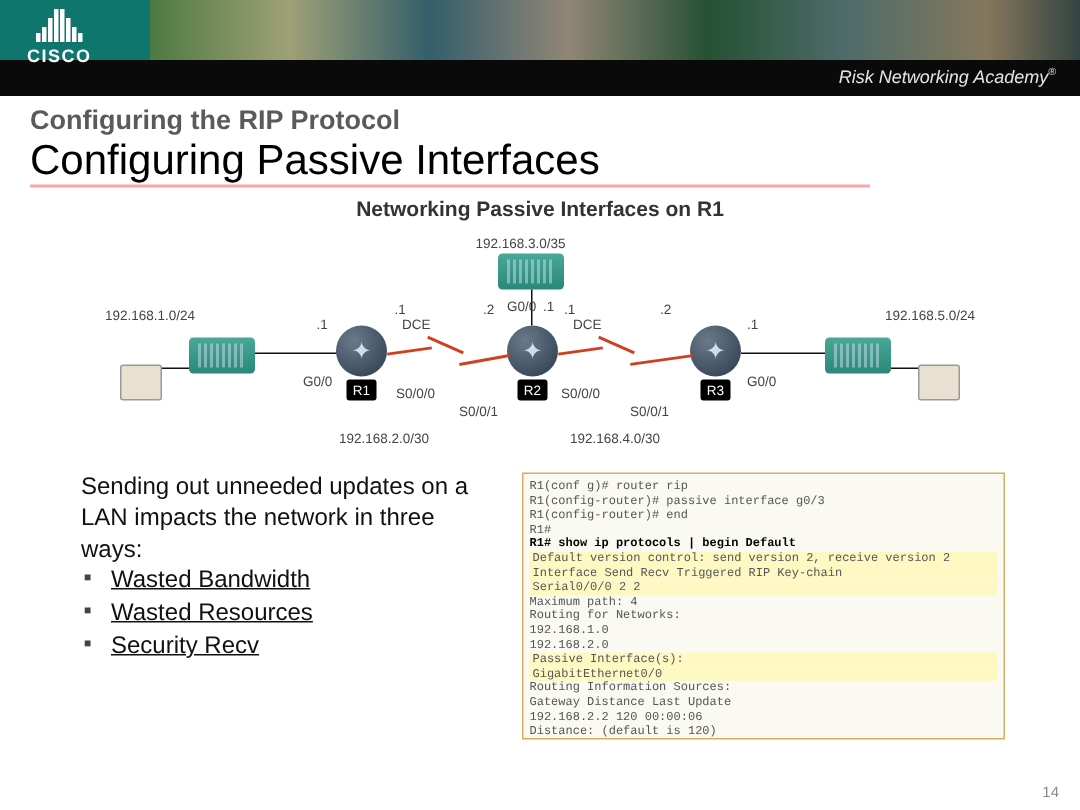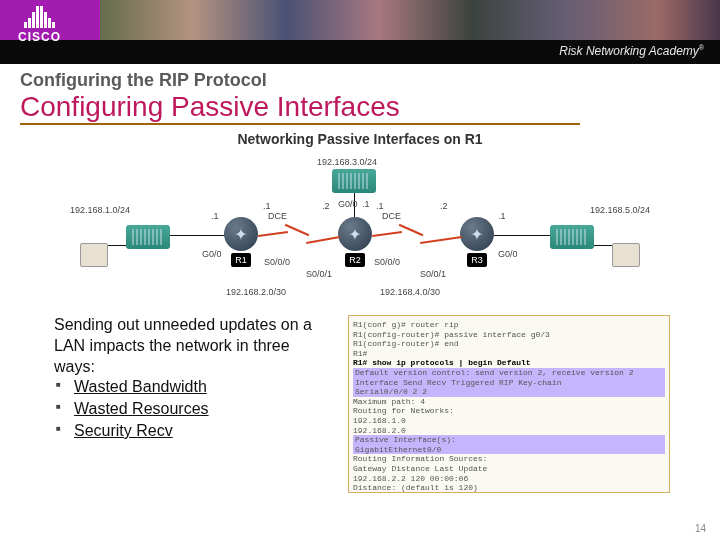--- a/index.html
+++ b/index.html
@@ -1,52 +1,52 @@
 <!DOCTYPE html>
 <html><head>
 <meta charset="utf-8">
 <style>
   * { margin: 0; padding: 0; box-sizing: border-box; }
   body { width: 720px; height: 540px; background: #fff; font-family: Arial, Helvetica, sans-serif; position: relative; overflow: hidden; }
 
-  .top-banner { width: 720px; height: 64px; background: #a21caf; position: relative; }
+  .top-banner { width: 720px; height: 64px; background: #0f766e; position: relative; }
   .banner-faces { position: absolute; left: 100px; top: 0; right: 0; height: 64px; background: linear-gradient(90deg,#5a7a3a 0%,#b8a878 15%,#3a5a6a 30%,#a88878 45%,#2a4a2a 60%,#5a6a6a 75%,#9a7858 90%,#3a3a3a 100%); opacity: 0.85; }
   .banner-black-bar { position: absolute; left: 0; right: 0; top: 40px; height: 24px; background: #0a0a0a; }
   .logo-area { position: absolute; left: 18px; top: 6px; display: flex; flex-direction: column; align-items: center; z-index: 2; }
   .signal-bars { display: flex; align-items: flex-end; height: 22px; gap: 1px; }
   .signal-bars span { width: 3px; background: #fff; }
   .b1{height:6px}.b2{height:10px}.b3{height:16px}.b4{height:22px}.b5{height:22px}.b6{height:16px}.b7{height:10px}.b8{height:6px}
   .logo-text { color: #fff; font-size: 12px; font-weight: bold; letter-spacing: 1px; margin-top: 2px; }
   .academy-text { position: absolute; right: 16px; top: 44px; color: #e6e6e6; font-size: 12px; font-style: italic; z-index: 2; }
   .academy-text .tm { font-size: 7px; vertical-align: super; }
 
   .content { padding: 6px 20px 0 20px; }
   .pretitle { color: #5a5a5a; font-size: 18px; font-weight: bold; }
-  .title { color: #be185d; font-size: 28px; font-weight: 400; border-bottom: 2px solid #a16207; display: inline-block; padding-right: 180px; margin-bottom: 4px; }
+  .title { color: #000000; font-size: 28px; font-weight: 400; border-bottom: 2px solid #fca5a5; display: inline-block; padding-right: 180px; margin-bottom: 4px; }
   .figure-title { text-align: center; color: #333; font-size: 14px; font-weight: bold; margin-top: 2px; }
 
   .diagram { position: relative; width: 560px; height: 150px; margin: 10px auto 4px auto; font-size: 9px; color: #444; }
   .net-label { position: absolute; }
   .switch { position: absolute; width: 44px; height: 24px; background: linear-gradient(#4aa898,#2a8878); border-radius: 3px; }
   .switch::after { content: ""; position: absolute; left: 6px; right: 6px; top: 4px; bottom: 4px; background: repeating-linear-gradient(90deg,#cde,#cde 2px,transparent 2px,transparent 4px); opacity: 0.5; }
   .router { position: absolute; width: 34px; height: 34px; border-radius: 50%; background: radial-gradient(circle at 35% 30%, #6a7a8a, #2a3a4a); display:flex; align-items:center; justify-content:center; color:#cde; font-size:16px; }
   .host { position: absolute; width: 28px; height: 24px; background: #e8e0d0; border:1px solid #999; border-radius:2px; }
   .router-label { position:absolute; width:20px; height:14px; background:#000; color:#fff; font-size:9px; text-align:center; border-radius:2px; line-height:14px; }
   .line-black { position:absolute; background:#111; height:1px; }
   .seg-red { position:absolute; height:2px; background:#d04020; }
 
   .body-row { display: flex; gap: 14px; padding: 4px 0 0 34px; }
   .text-col { flex: 0 0 280px; font-size: 16px; line-height: 1.3; color: #111; }
   .bullets { list-style: none; padding-left: 0; margin-top: 0; text-decoration: underline; }
   .bullets li { position: relative; padding-left: 20px; margin-bottom: 1px; }
   .bullets li::before { content: "■"; position: absolute; left: 2px; top: 3px; font-size: 8px; color: #444; }
 
   .cli-box { flex: 0 0 322px; height: 178px; border: 1px solid #d4b060; background: #fafaf2; padding: 4px 4px; font-family: "Courier New", monospace; font-size: 8px; line-height: 1.2; color: #555; overflow: hidden; }
   .cli-box .bold { color: #000; font-weight: bold; }
-  .hl-row { background: #c4b5fd; padding: 0 2px; }
+  .hl-row { background: #fef9c3; padding: 0 2px; }
 
   .page-num { position: absolute; right: 14px; bottom: 6px; font-size: 10px; color: #888; }
 </style>
 </head>
 <body>
 
 <div class="top-banner">
   <div class="banner-faces"></div>
   <div class="banner-black-bar"></div>
   <div class="logo-area">
@@ -67,21 +67,21 @@
   </div>
 </div>
 
 <div class="content">
   <div class="pretitle">Configuring the RIP Protocol</div>
   <div class="title">Configuring Passive Interfaces</div>
   <div class="figure-title">Networking Passive Interfaces on R1</div>
 
   <div class="diagram">
 
-    <div class="net-label" style="left:237px; top:0px">192.168.3.0/24</div>
+    <div class="net-label" style="left:237px; top:0px">192.168.3.0/35</div>
     <div class="net-label" style="left:-10px; top:48px">192.168.1.0/24</div>
     <div class="net-label" style="right:-10px; top:48px">192.168.5.0/24</div>
     <div class="net-label" style="left:146px; top:130px">192.168.2.0/30</div>
     <div class="net-label" style="left:300px; top:130px">192.168.4.0/30</div>
 
     <div class="host" style="left:0; top:86px"></div>
     <div class="switch" style="left:46px; top:68px"></div>
     <div class="line-black" style="left:28px; top:88px; width:18px"></div>
     <div class="line-black" style="left:90px; top:78px; width:56px"></div>
 

